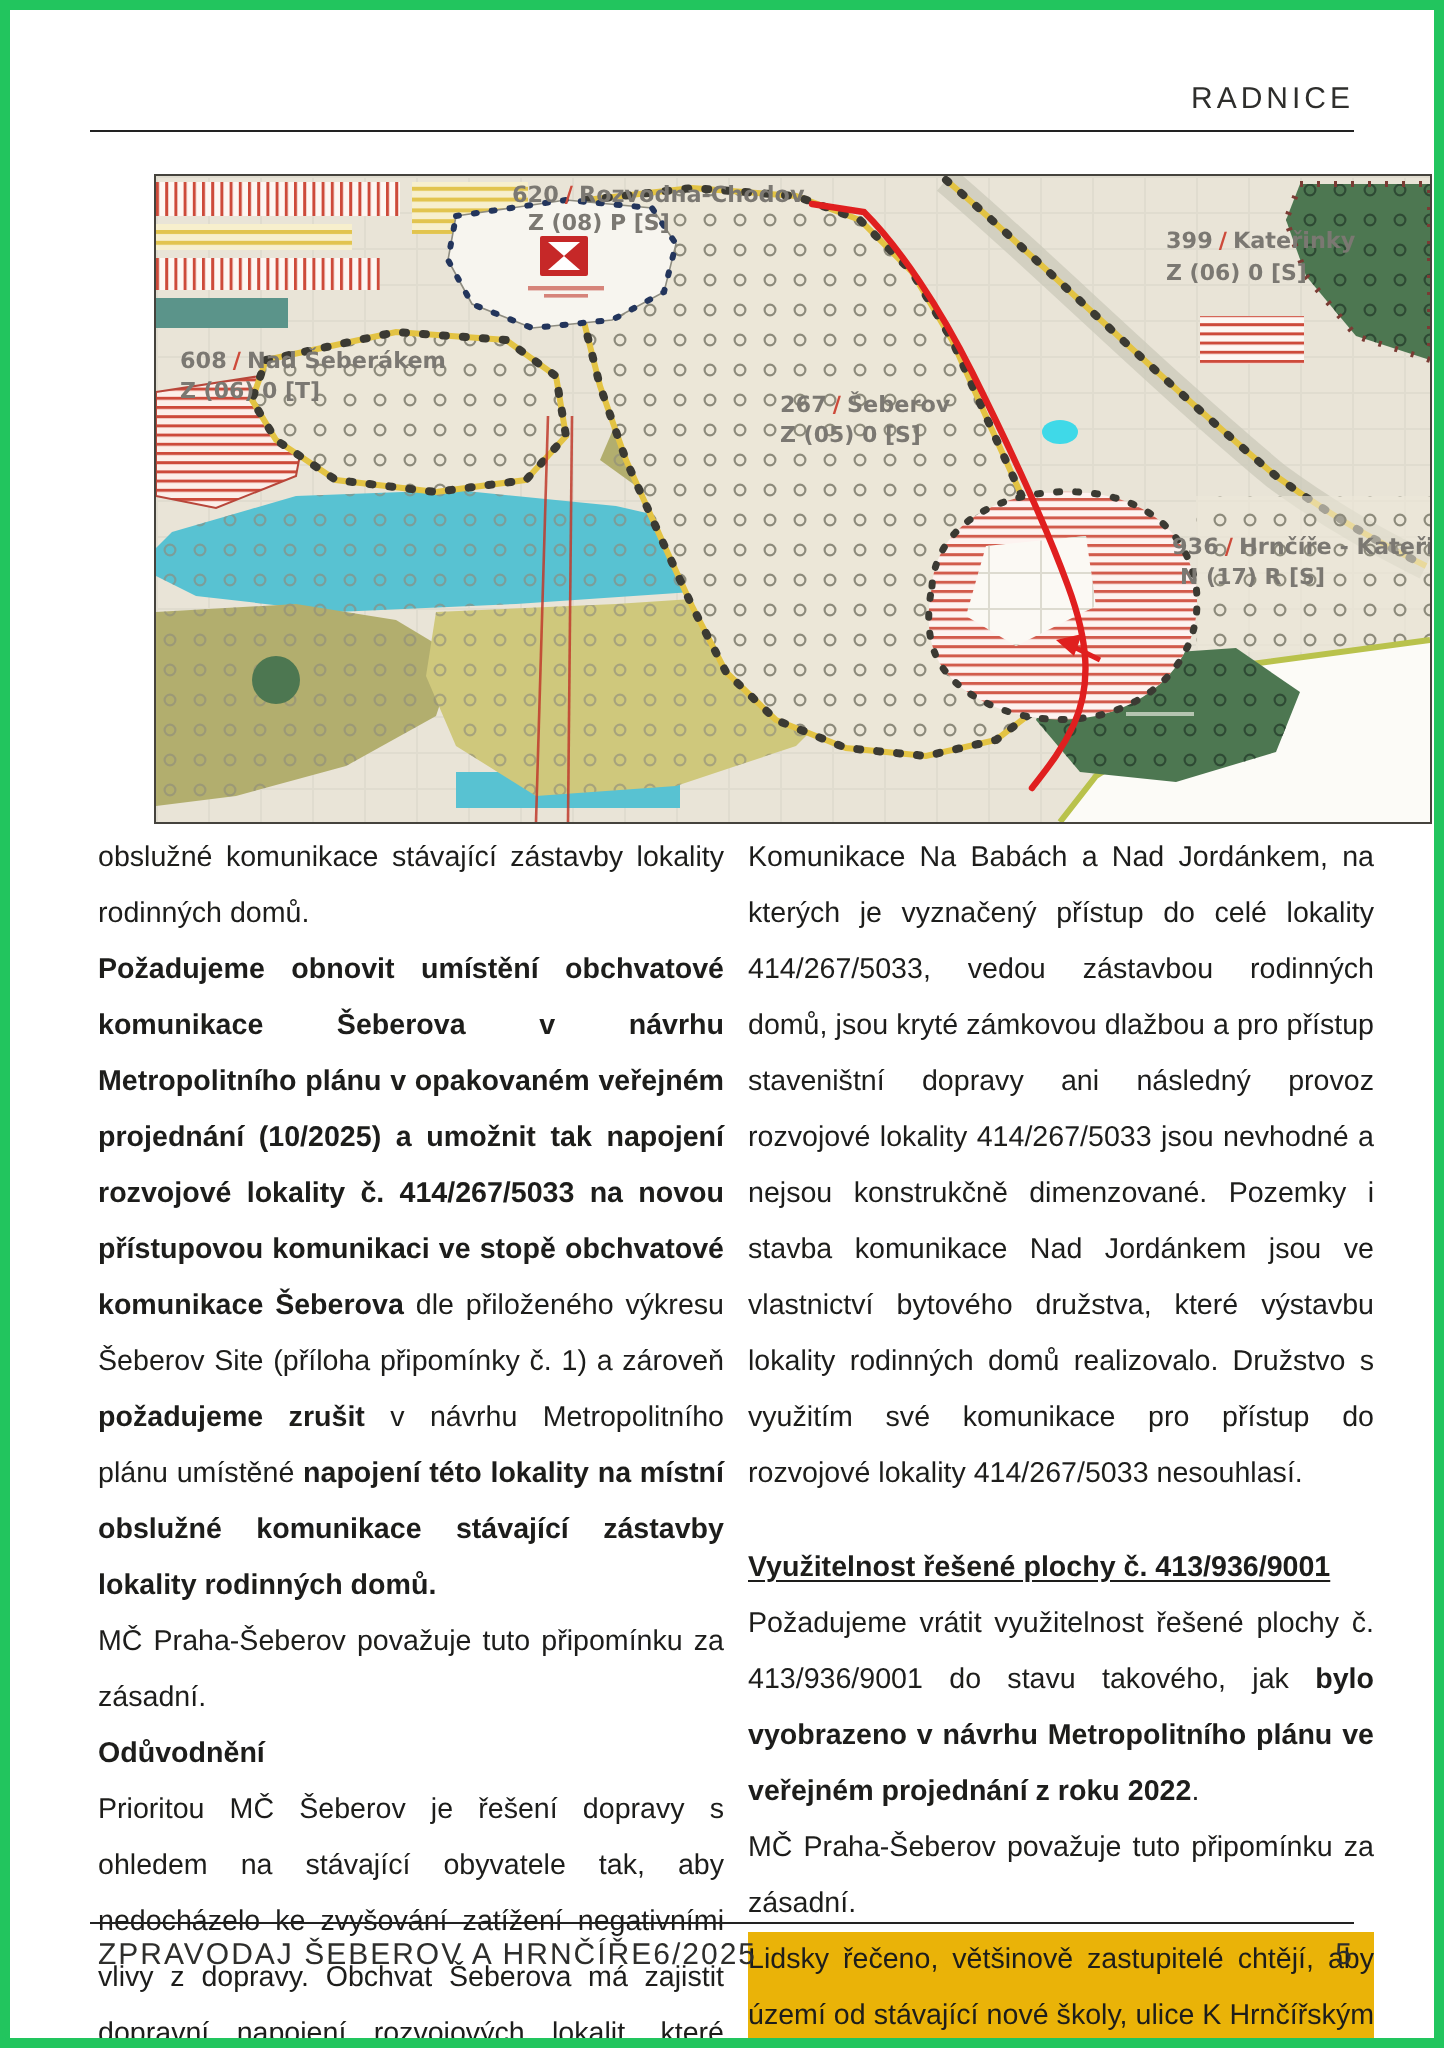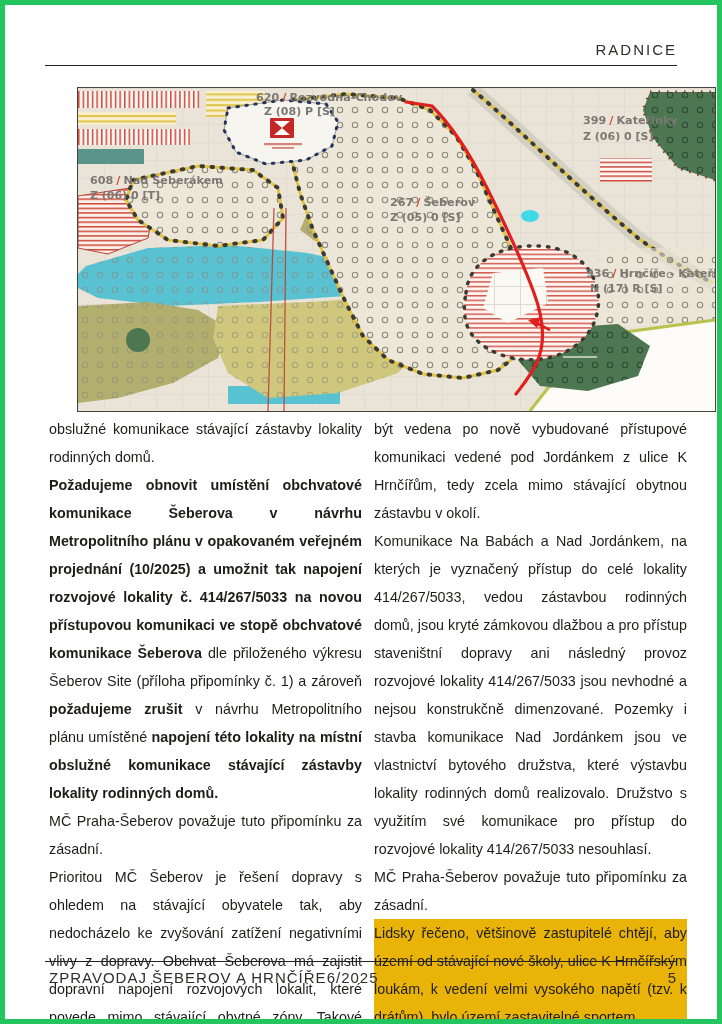--- a/index.html
+++ b/index.html
@@ -196,25 +196,27 @@
         <text class="mcode" x="512" y="204">N (17) R [S]</text>
       </g>
     </svg>
   </div>
 
   <div class="cols">
     <div class="col" id="col-left">
         <p class="para"><span class="">obslužné komunikace stávající zástavby lokality rodinných domů.</span></p>
         <p class="para"><span class="b">Požadujeme obnovit umístění obchvatové komunikace Šeberova v návrhu Metropolitního plánu v opakovaném veřejném projednání (10/2025) a umožnit tak napojení rozvojové lokality č. 414/267/5033 na novou přístupovou komunikaci ve stopě obchvatové komunikace Šeberova</span><span class=""> dle přiloženého výkresu Šeberov Site (příloha připomínky č. 1) a zároveň </span><span class="b">požadujeme zrušit</span><span class=""> v návrhu Metropolitního plánu umístěné </span><span class="b">napojení této lokality na místní obslužné komunikace stávající zástavby lokality rodinných domů.</span></p>
         <p class="para"><span class="">MČ Praha-Šeberov považuje tuto připomínku za zásadní.</span></p>
+        <p class="para"><span class="b">Odůvodnění</span></p>
         <p class="para"><span class="">Prioritou MČ Šeberov je řešení dopravy s ohledem na stávající obyvatele tak, aby nedocházelo ke zvyšování zatížení negativními vlivy z dopravy. Obchvat Šeberova má zajistit dopravní napojení rozvojových lokalit, které povede mimo stávající obytné zóny. Takové řešení akceptovala MČ i vlastník pozemků v rozvojové lokalitě 414/267/5033 Šeberov SITE. Navržené řešení je zřejmé z návrhu zástavby pro jihovýchodní část obce Šeberov, které přikládáme. Doprava do této lokality má</span></p>
       </div>
     <div class="col" id="col-right">
-        <p class="para"><span class="">být vedena po nově vybudované přístupové komunikaci vedené pod Jordánkem z ulice K Hrnčířům, tedy zcela mimo stávající obytnou zástavbu v okolí.</span></p>
         <p class="para"><span class="">Komunikace Na Babách a Nad Jordánkem, na kterých je vyznačený přístup do celé lokality 414/267/5033, vedou zástavbou rodinných domů, jsou kryté zámkovou dlažbou a pro přístup staveništní dopravy ani následný provoz rozvojové lokality 414/267/5033 jsou nevhodné a nejsou konstrukčně dimenzované. Pozemky i stavba komunikace Nad Jordánkem jsou ve vlastnictví bytového družstva, které výstavbu lokality rodinných domů realizovalo. Družstvo s využitím své komunikace pro přístup do rozvojové lokality 414/267/5033 nesouhlasí.</span></p>
+        <p class="para sb"><span class="b u">Využitelnost řešené plochy č. 413/936/9001</span></p>
+        <p class="para"><span class="">Požadujeme vrátit využitelnost řešené plochy č. 413/936/9001 do stavu takového, jak </span><span class="b">bylo vyobrazeno v návrhu Metropolitního plánu ve veřejném projednání z roku 2022</span><span class="">.</span></p>
         <p class="para"><span class="">MČ Praha-Šeberov považuje tuto připomínku za zásadní.</span></p>
         <p class="para hl"><span class="">Lidsky řečeno, většinově zastupitelé chtějí, aby území od stávající nové školy, ulice K Hrnčířským loukám, k vedení velmi vysokého napětí (tzv. k drátům), bylo území zastavitelné sportem.</span></p>
       </div>
   </div>
 
   <div class="rule footer-rule"></div>
   <div class="footer">
     <span>ZPRAVODAJ ŠEBEROV A HRNČÍŘE</span>
     <span class="issue">6/2025</span>
     <span class="pageno">5</span>

